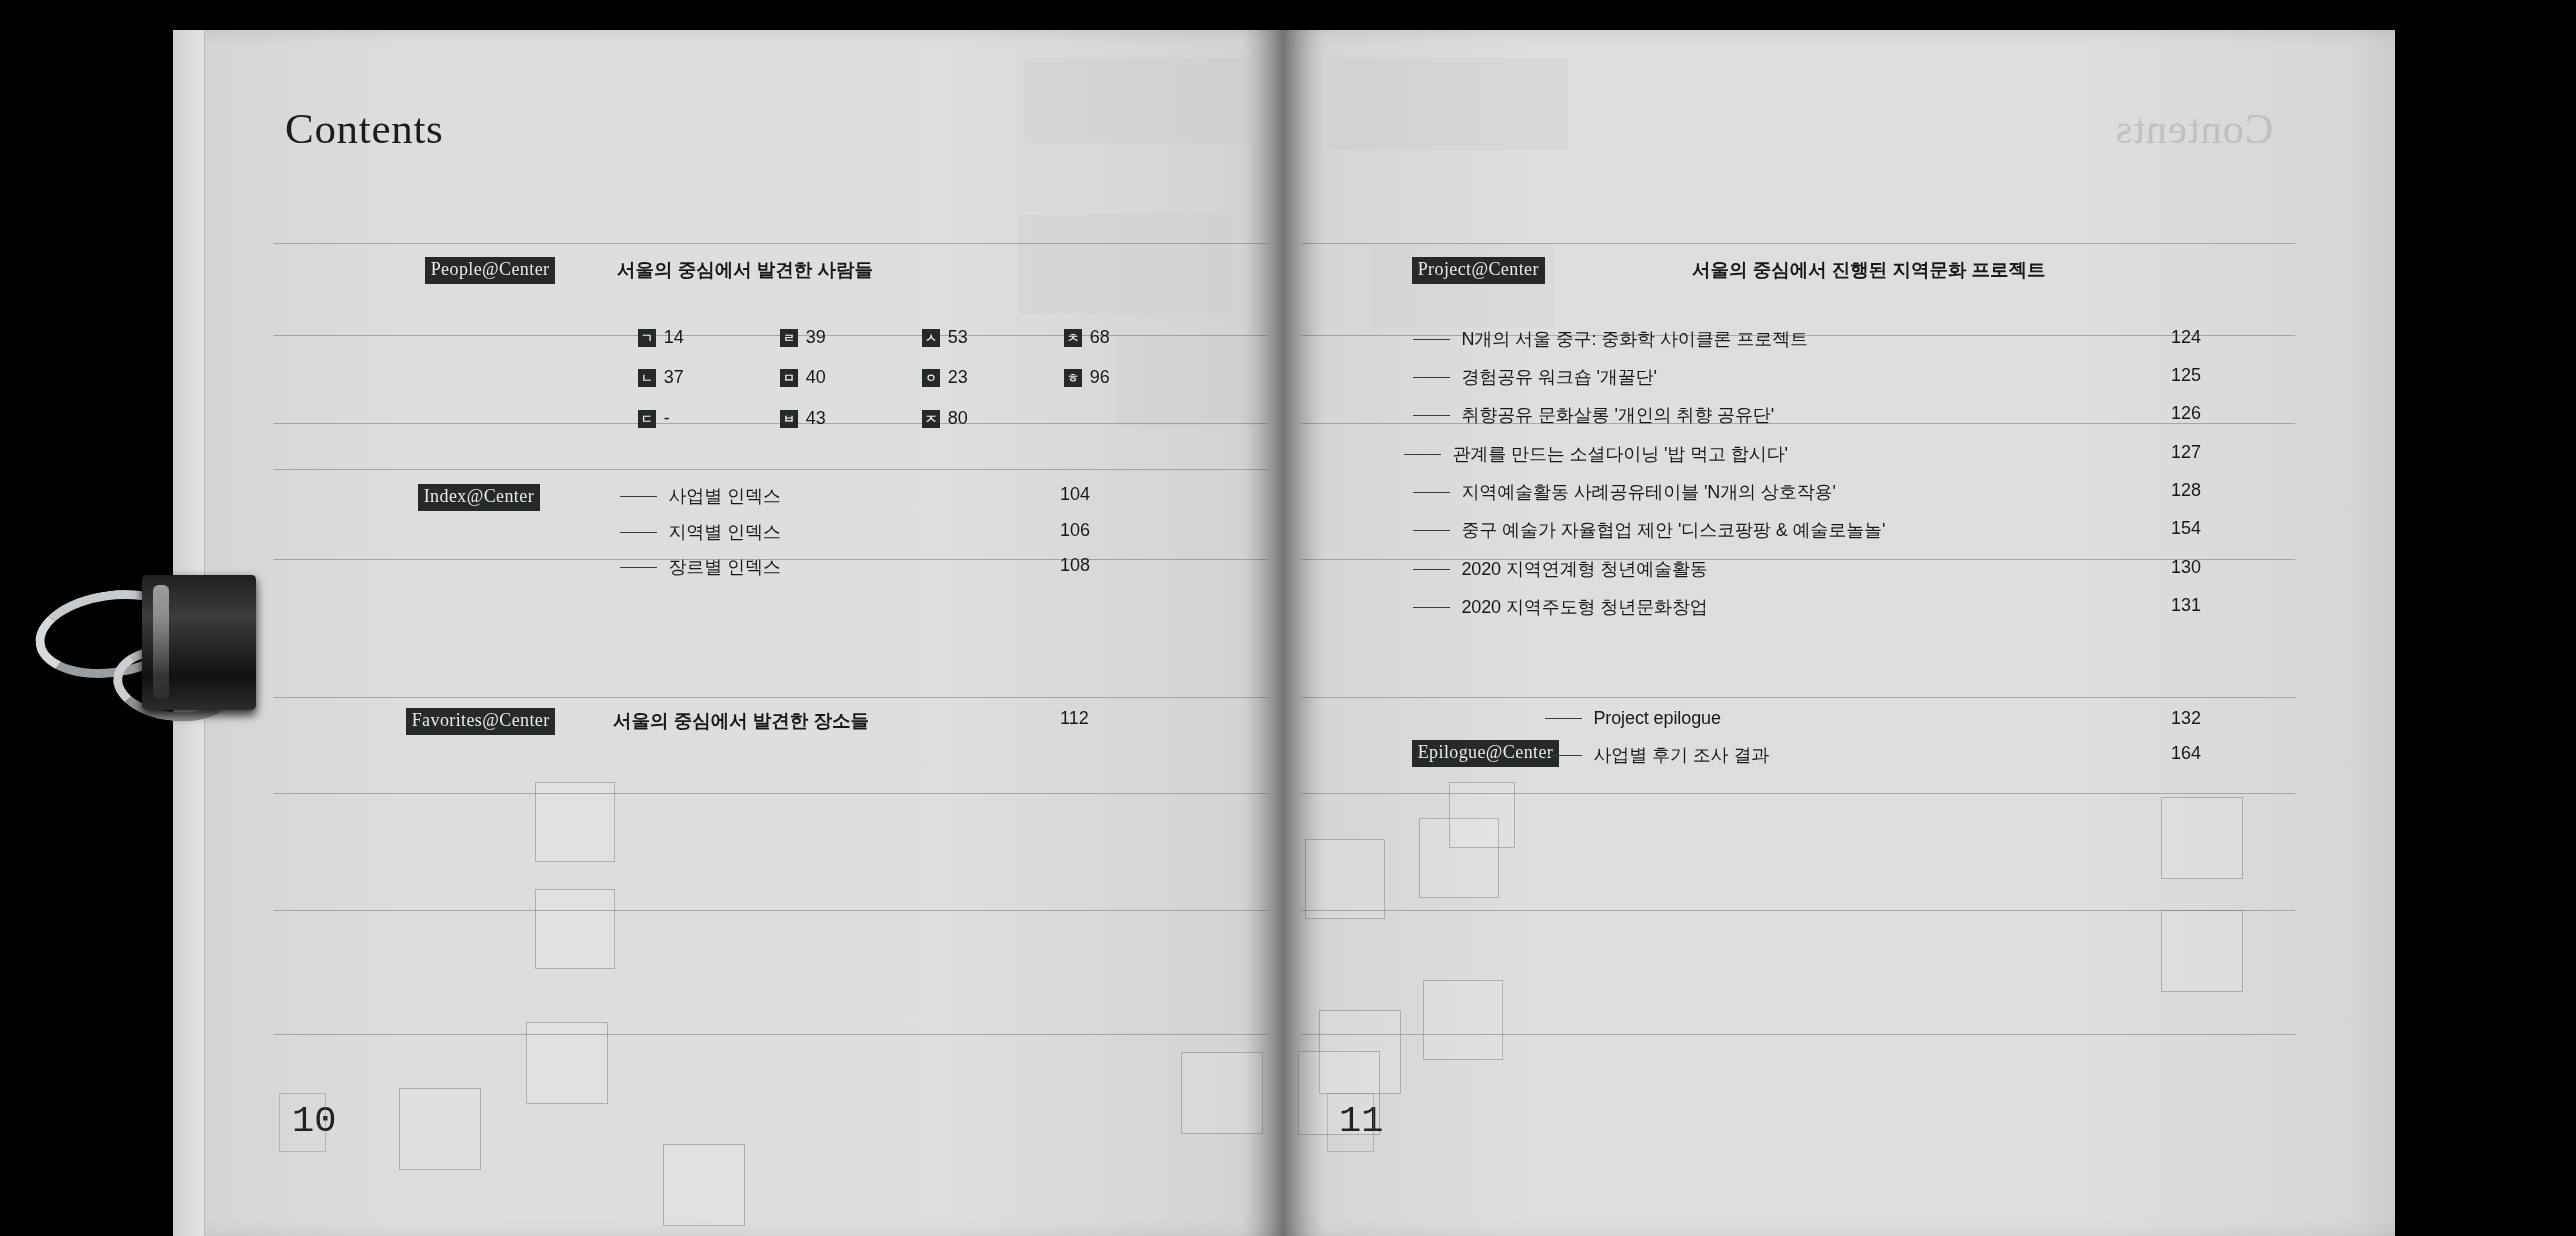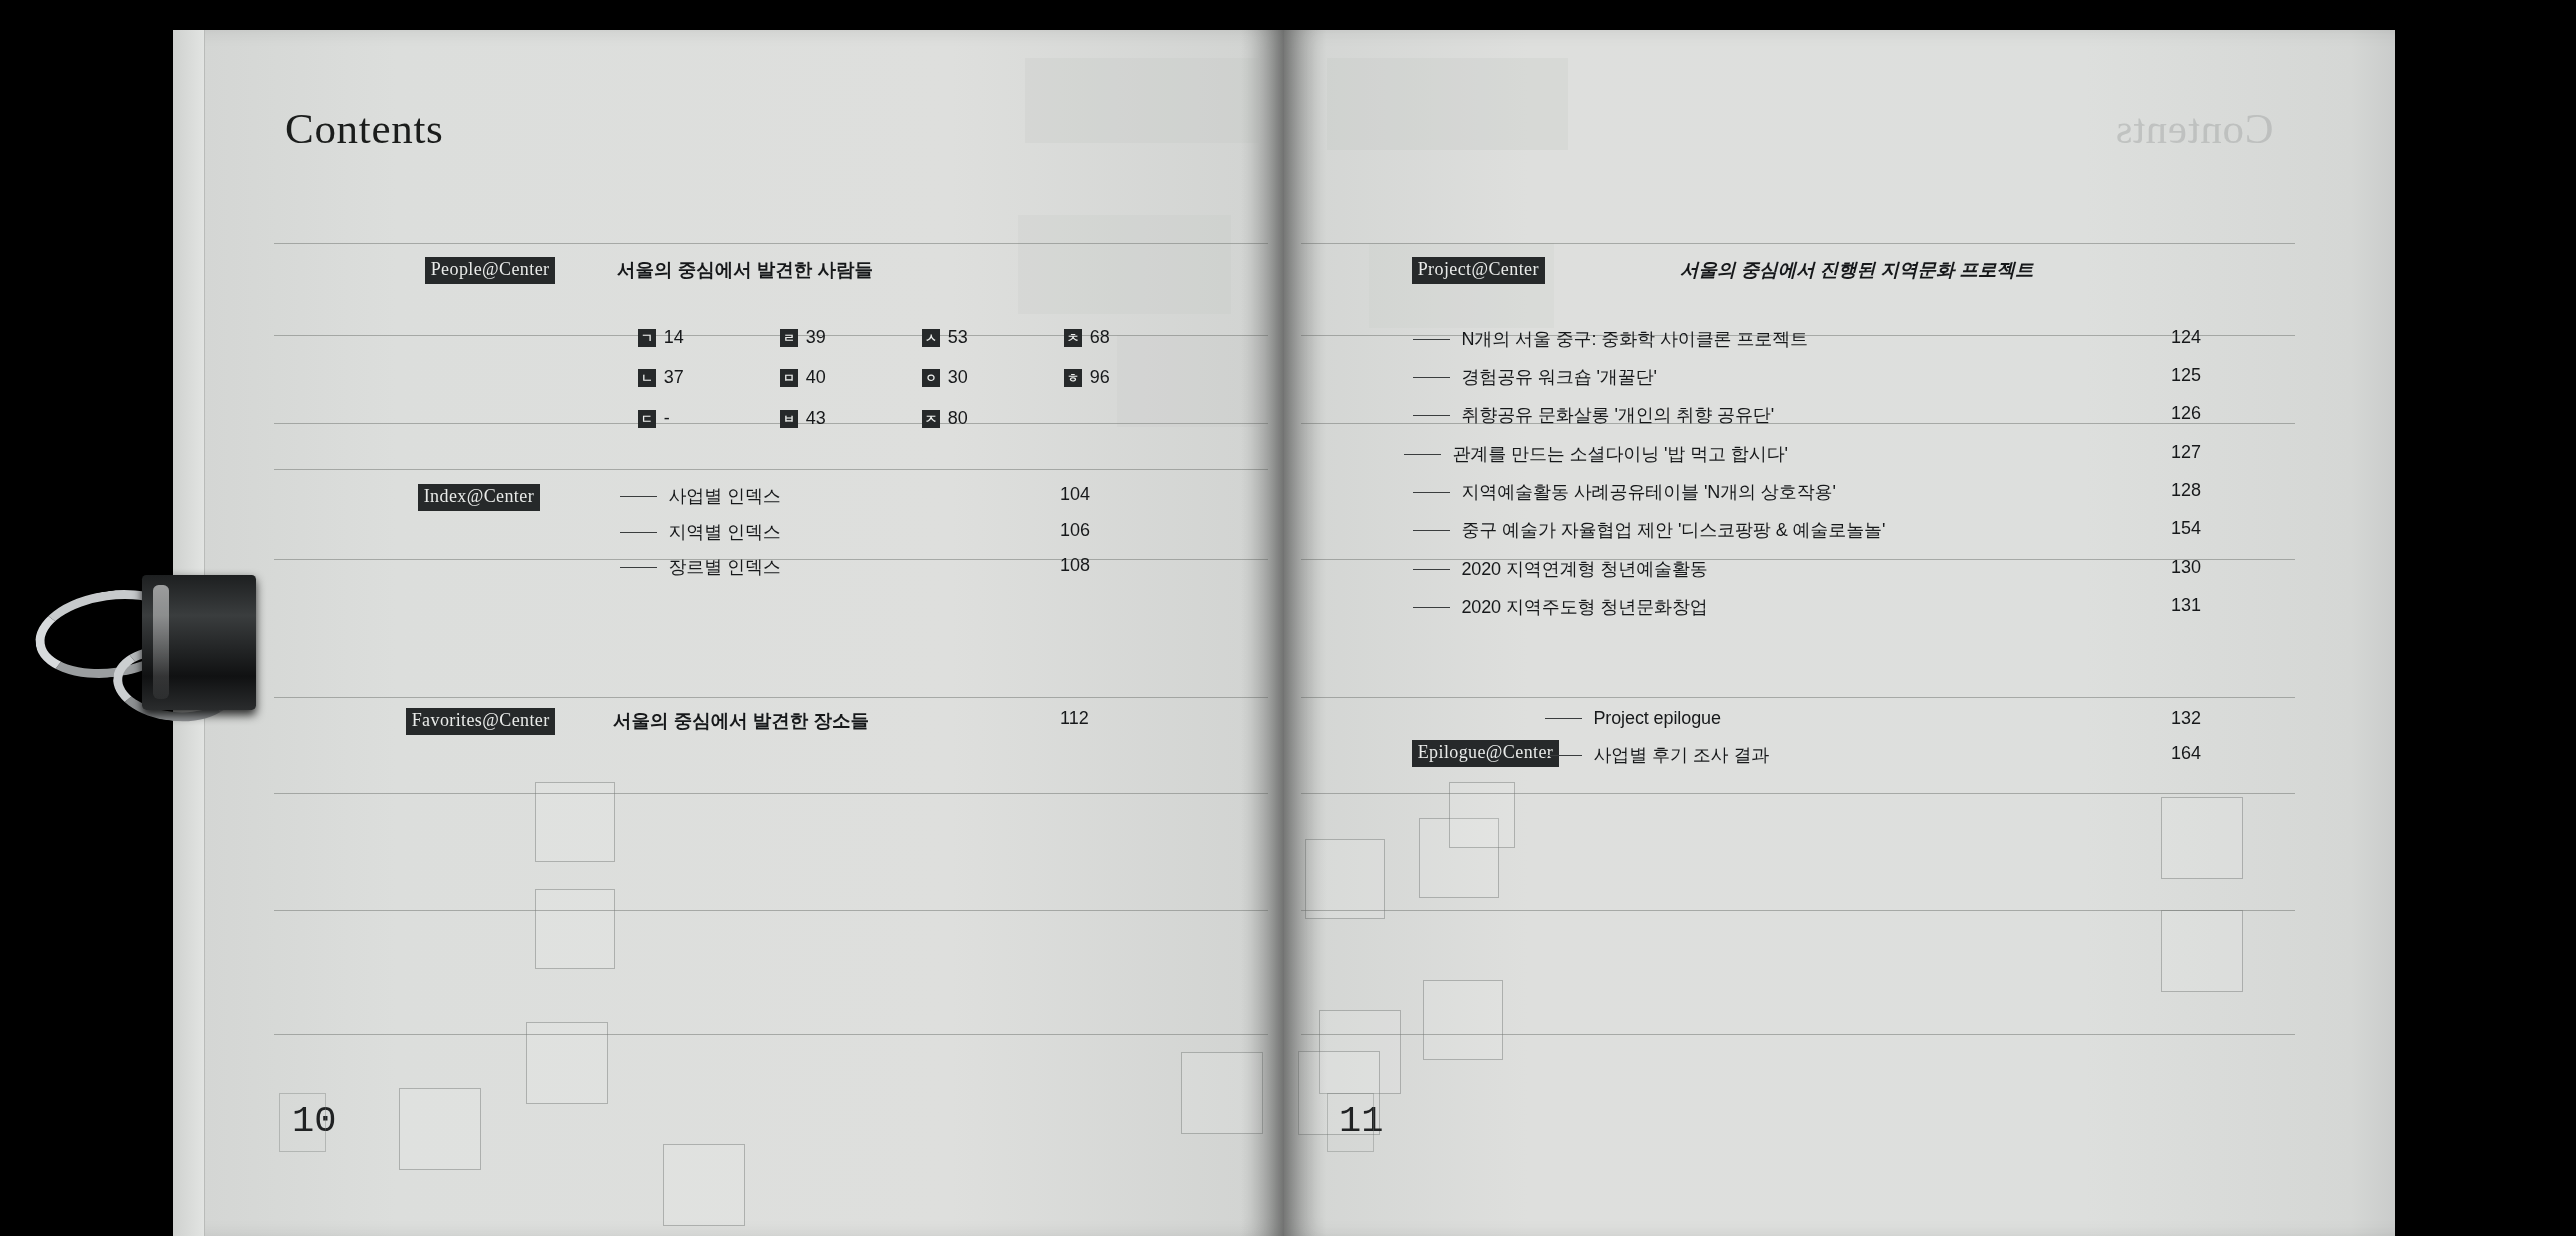--- a/index.html
+++ b/index.html
@@ -277,21 +277,21 @@
       <div class="glyph-item" style="left:465px;top:337px;">
         <span class="glyph">ㄴ</span>
         <span>37</span>
       </div>
       <div class="glyph-item" style="left:607px;top:337px;">
         <span class="glyph">ㅁ</span>
         <span>40</span>
       </div>
       <div class="glyph-item" style="left:749px;top:337px;">
         <span class="glyph">ㅇ</span>
-        <span>30</span>
+        <span>23</span>
       </div>
       <div class="glyph-item" style="left:891px;top:337px;">
         <span class="glyph">ㅎ</span>
         <span>96</span>
       </div>
 
       <div class="glyph-item" style="left:465px;top:378px;">
         <span class="glyph">ㄷ</span>
         <span>-</span>
       </div>
@@ -352,21 +352,21 @@
       <div class="hrule" style="left:17px;top:213px;width:994px;"></div>
       <div class="hrule" style="left:17px;top:305px;width:994px;"></div>
       <div class="hrule" style="left:17px;top:393px;width:994px;"></div>
       <div class="hrule" style="left:17px;top:529px;width:994px;"></div>
       <div class="hrule" style="left:17px;top:667px;width:994px;"></div>
       <div class="hrule" style="left:17px;top:763px;width:994px;"></div>
       <div class="hrule" style="left:17px;top:880px;width:994px;"></div>
       <div class="hrule" style="left:17px;top:1004px;width:994px;"></div>
 
       <div class="sec-tag" style="left:128px;top:227px;">Project@Center</div>
-      <div class="sec-heading" style="left:396px;top:227px;font-style:italic;">서울의 중심에서 진행된 지역문화 프로젝트</div>
+      <div class="sec-heading" style="left:408px;top:227px;">서울의 중심에서 진행된 지역문화 프로젝트</div>
 
       <div class="entry" style="left:129px;top:297px;">
         <span class="dash"></span>
         <span class="label">N개의 서울 중구: 중화학 사이클론 프로젝트</span>
       </div>
       <div class="pagenum" style="left:887px;top:297px;">124</div>
 
       <div class="entry" style="left:129px;top:335px;">
         <span class="dash"></span>
         <span class="label">경험공유 워크숍 '개꿀단'</span>

